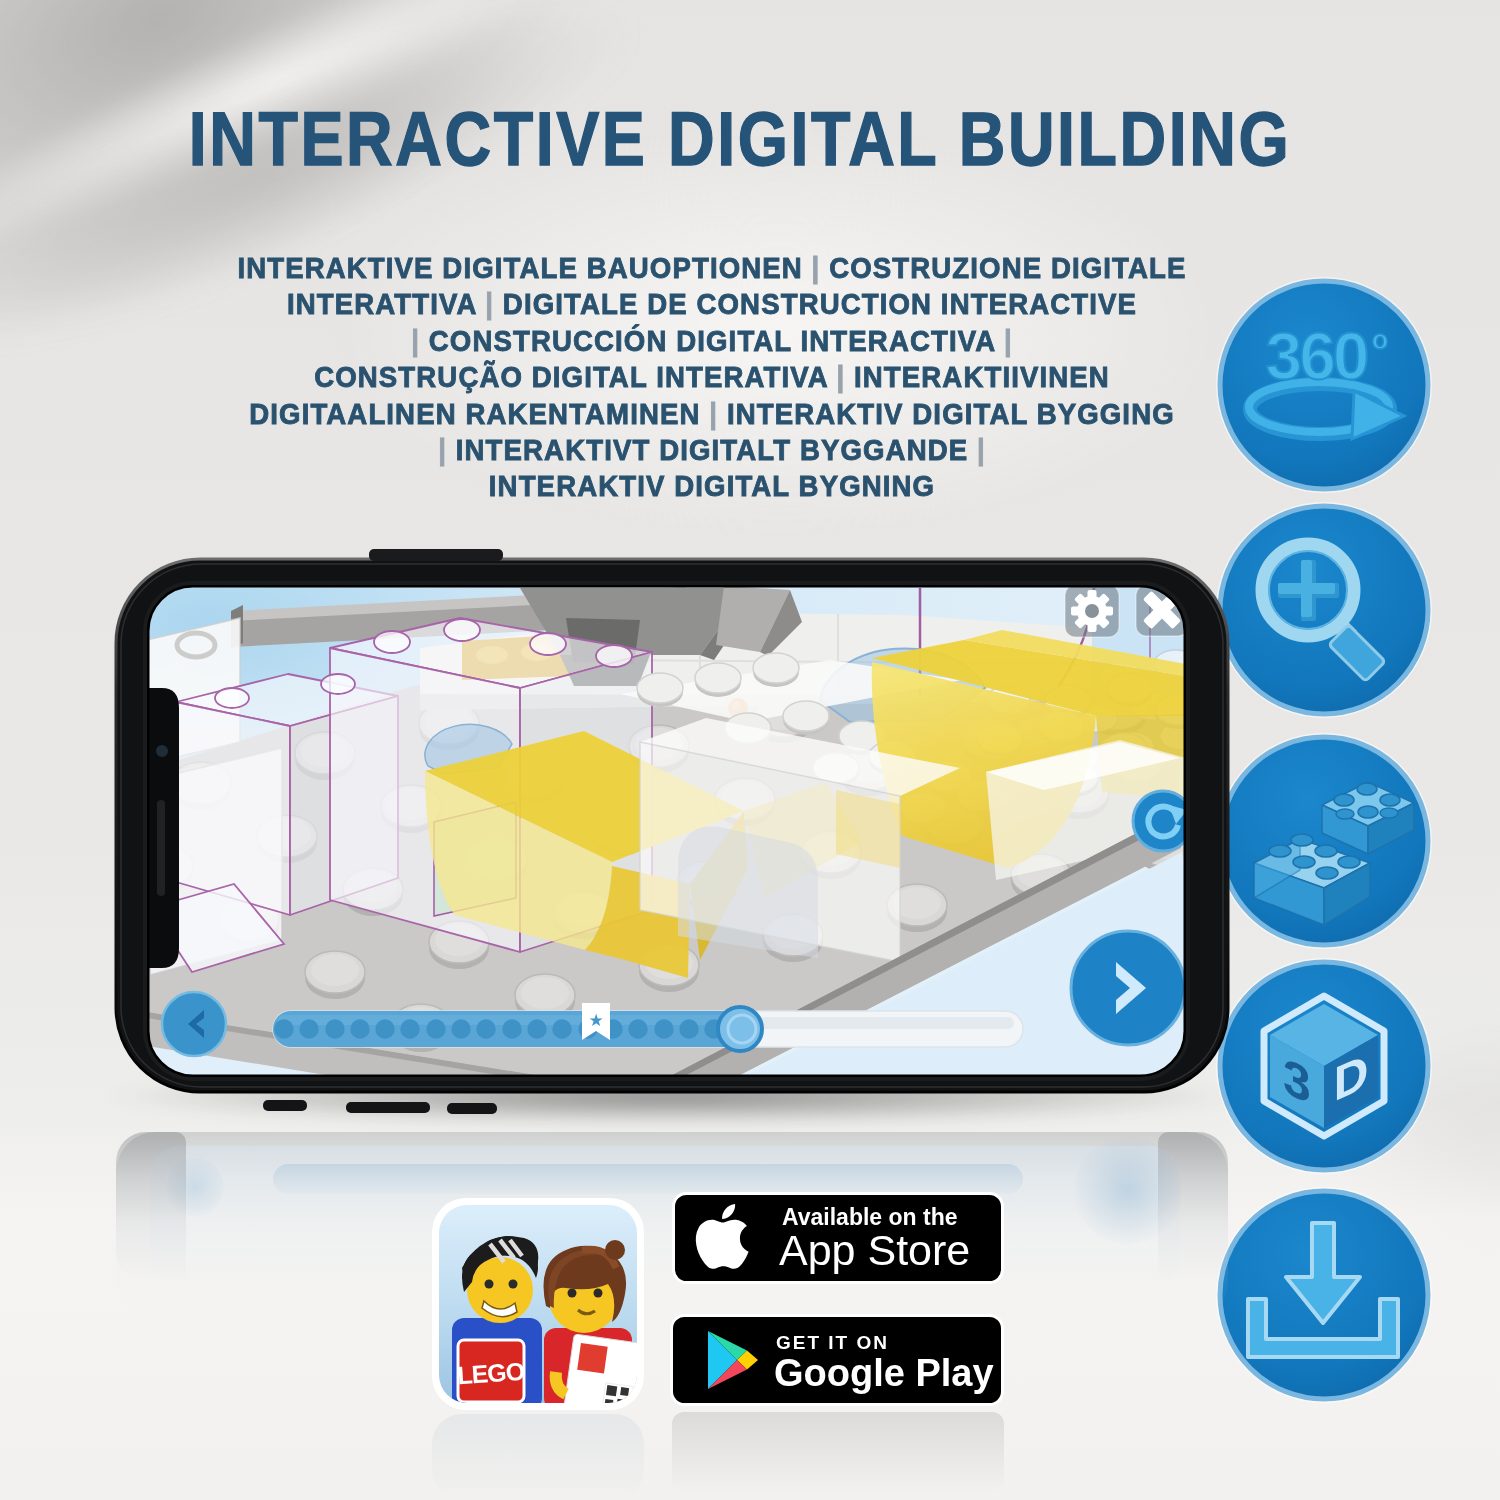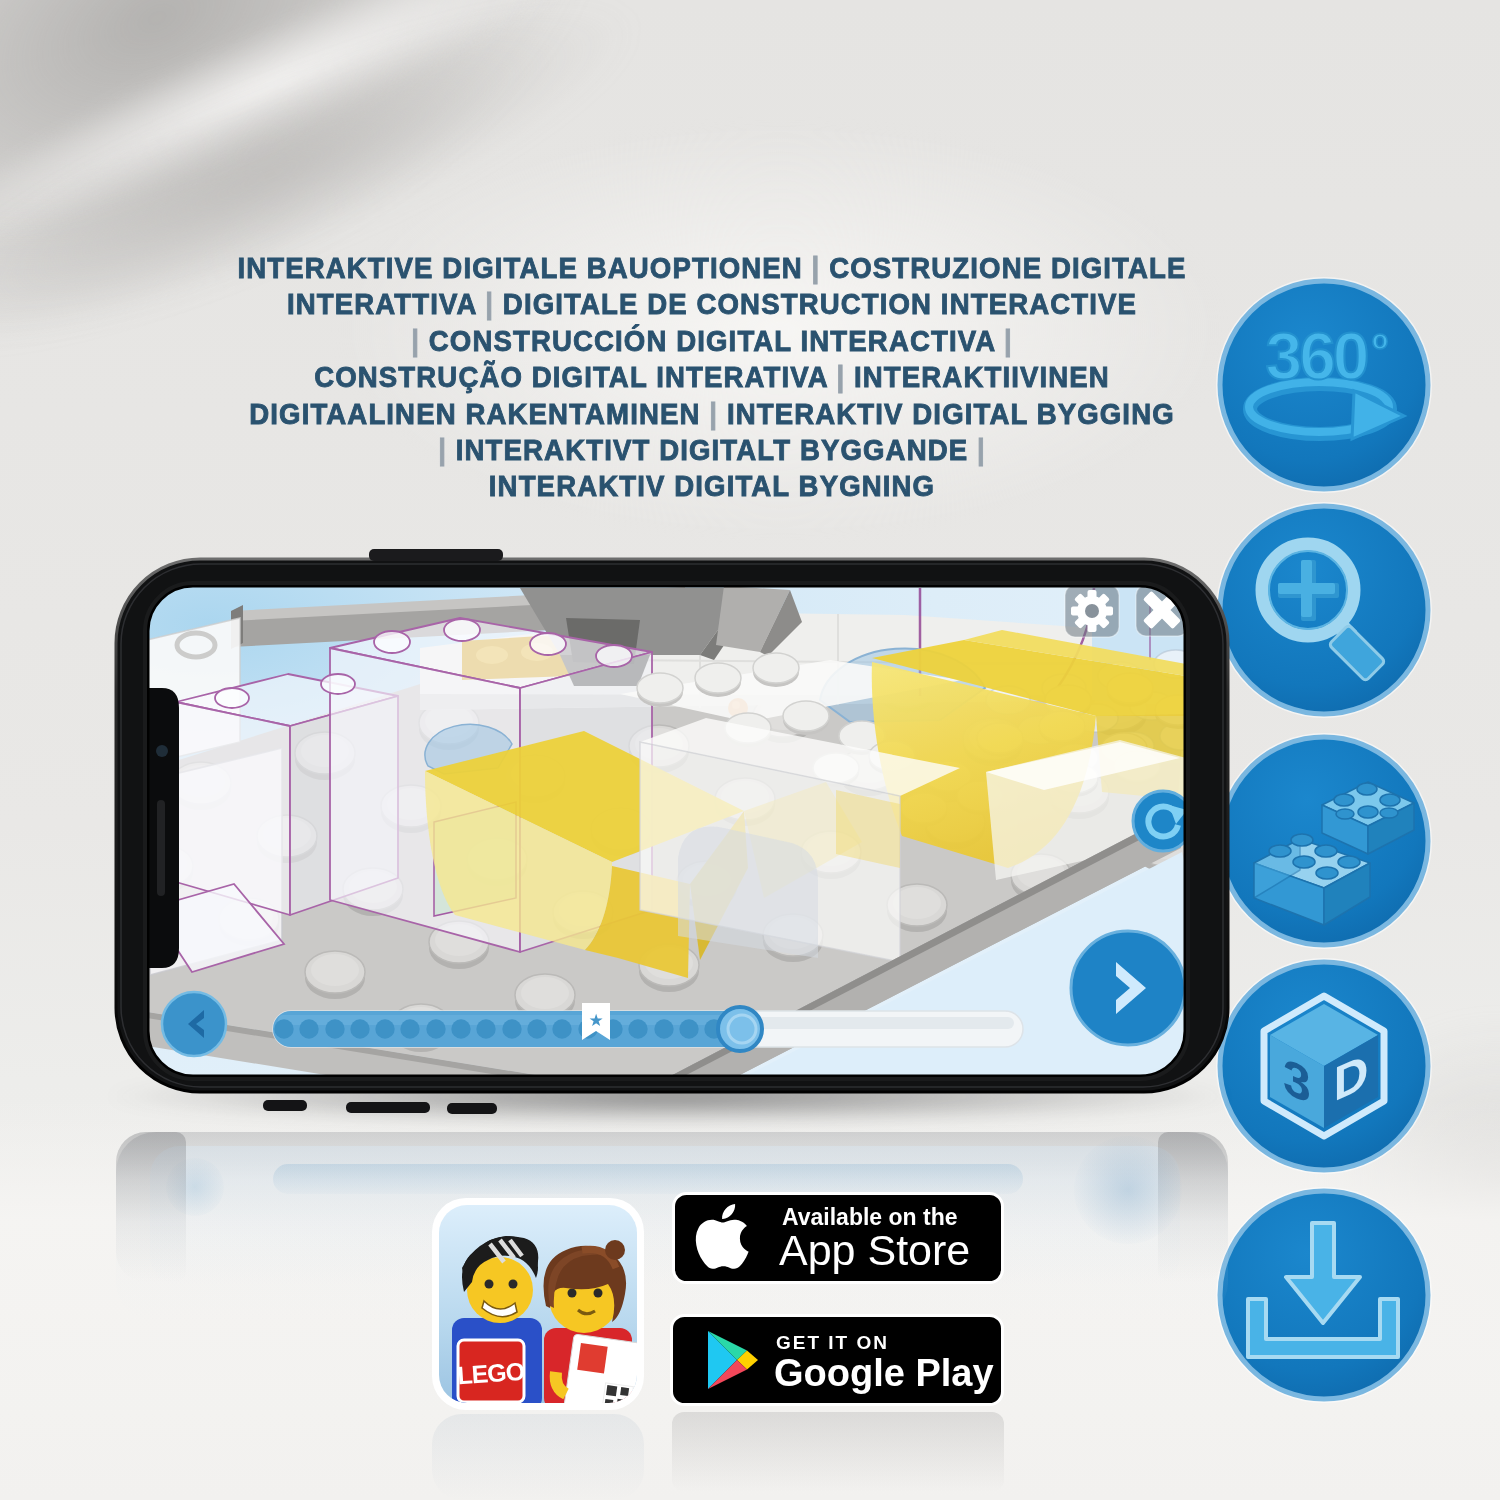--- a/index.html
+++ b/index.html
@@ -21,20 +21,21 @@
 <div class="abs" style="left:-120px;top:30px;width:780px;height:110px;background:radial-gradient(ellipse at 50% 50%, rgba(252,251,250,0.85), rgba(252,251,250,0) 72%);transform:rotate(-24deg);filter:blur(8px)"></div>
 
 <div class="abs" style="left:-140px;top:90px;width:820px;height:170px;background:radial-gradient(ellipse at 50% 50%, rgba(172,170,168,0.5), rgba(172,170,168,0) 68%);transform:rotate(-23deg);filter:blur(12px)"></div>
 
 <div class="abs" style="left:330px;top:120px;width:900px;height:420px;background:radial-gradient(ellipse at 50% 50%, rgba(248,247,245,0.9), rgba(248,247,245,0) 70%);filter:blur(6px)"></div>
 
 <div class="abs" style="left:1300px;top:1000px;width:400px;height:360px;background:radial-gradient(ellipse at 50% 50%, rgba(200,198,196,0.45), rgba(200,198,196,0) 65%);filter:blur(10px)"></div>
 
 <div class="abs" style="left:0;top:1100px;width:1500px;height:400px;background:linear-gradient(180deg, rgba(244,243,241,0) 0%, rgba(246,245,243,0.85) 30%, #f2f1ef 100%)"></div>
 
+<div class="title"><span>INTERACTIVE DIGITAL BUILDING</span></div>
 
 <div class="subs">
 INTERAKTIVE DIGITALE BAUOPTIONEN <span class="p">|</span> COSTRUZIONE DIGITALE<br>
 INTERATTIVA <span class="p">|</span> DIGITALE DE CONSTRUCTION INTERACTIVE<br>
 <span class="p">|</span> CONSTRUCCIÓN DIGITAL INTERACTIVA <span class="p">|</span><br>
 CONSTRUÇÃO DIGITAL INTERATIVA <span class="p">|</span> INTERAKTIIVINEN<br>
 DIGITAALINEN RAKENTAMINEN <span class="p">|</span> INTERAKTIV DIGITAL BYGGING<br>
 <span class="p">|</span> INTERAKTIVT DIGITALT BYGGANDE <span class="p">|</span><br>
 INTERAKTIV DIGITAL BYGNING
 </div>

